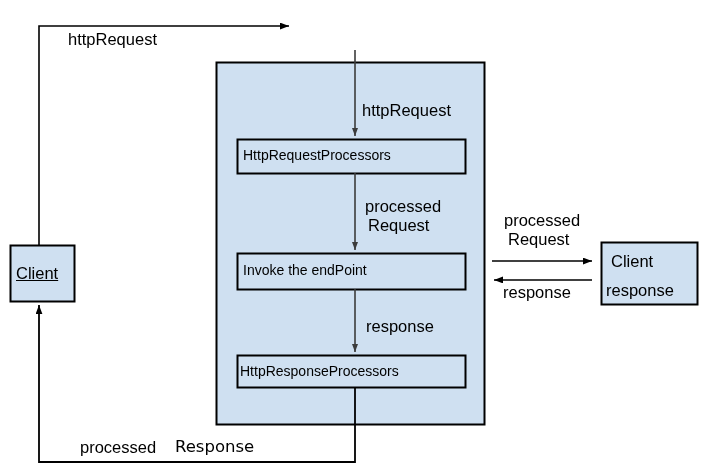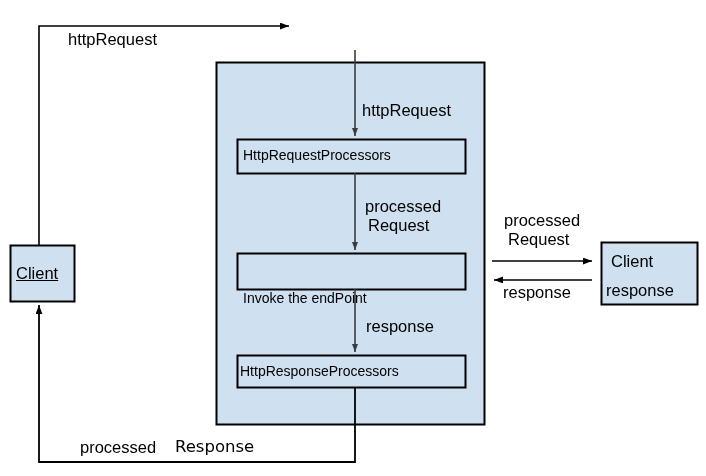--- a/index.html
+++ b/index.html
@@ -89,21 +89,21 @@
 
 
   <div class="lbl" style="left:362px; top:101px;">httpRequest</div>
 
   <div class="boxtext" style="left:243px; top:146px;">HttpRequestProcessors</div>
 
   <div class="lbl" style="left:365px; top:197px;">processed</div>
 
   <div class="lbl" style="left:368px; top:216px;">Request</div>
 
-  <div class="boxtext" style="left:243px; top:261px;margin-top:28px;">Invoke the endPoint</div>
+  <div class="boxtext" style="left:243px; top:261px;">Invoke the endPoint</div>
 
   <div class="lbl" style="left:366px; top:317px;">response</div>
 
   <div class="boxtext" style="left:240px; top:362px;">HttpResponseProcessors</div>
 
   <div class="lbl" style="left:16px; top:264px;text-decoration:underline;">Client</div>
 
   <div class="lbl" style="left:504px; top:211px;">processed</div>
 
   <div class="lbl" style="left:508px; top:230px;">Request</div>

